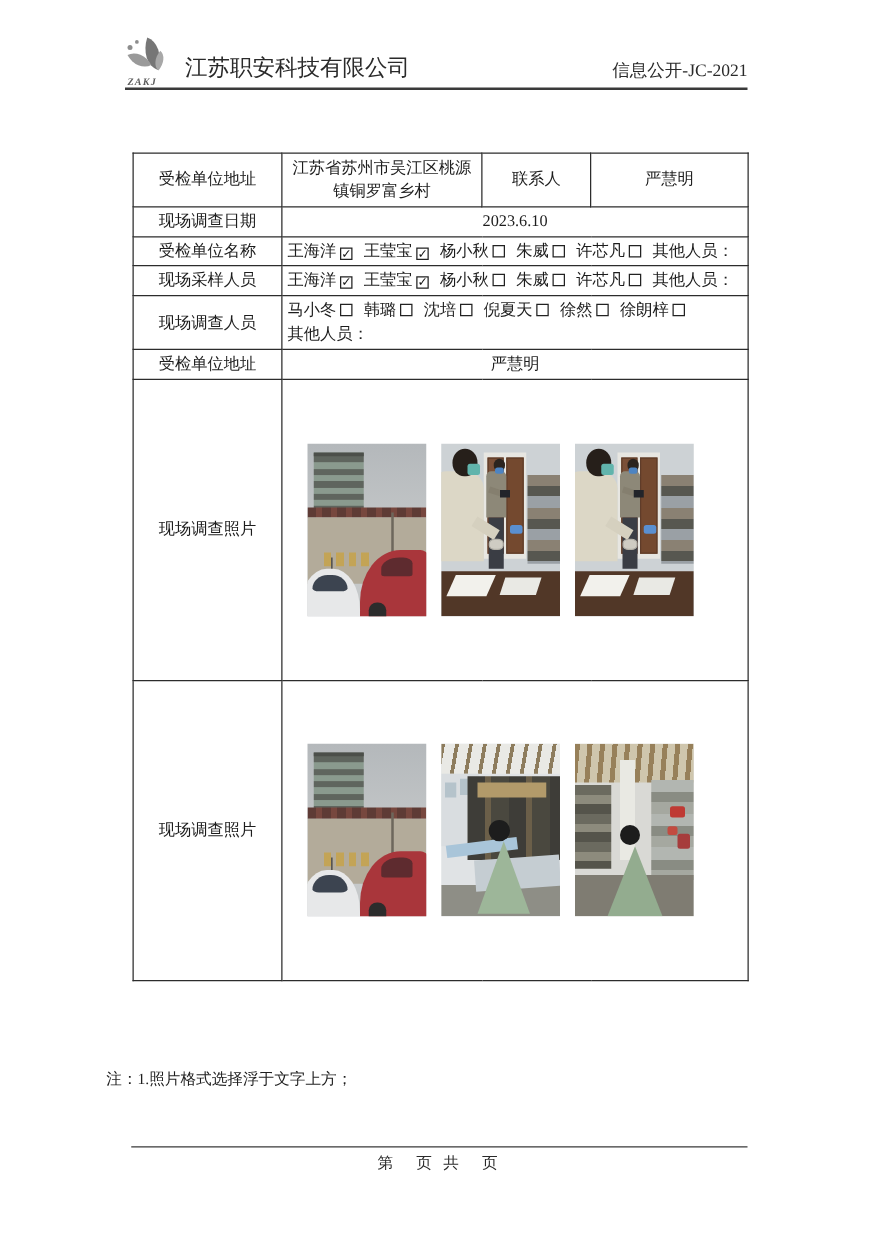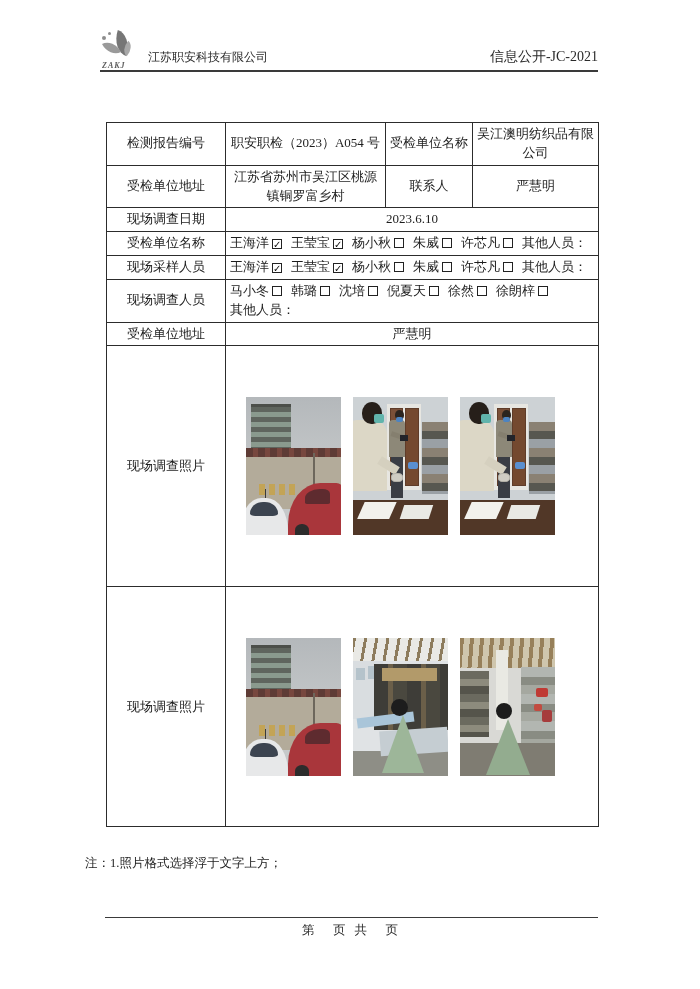--- a/index.html
+++ b/index.html
@@ -23,21 +23,21 @@
   .petal.p2 { left:5px; top:10px; width:13px; height:16px; transform:rotate(-28deg); background:#9a9a9a; }
   .petal.p3 { left:23px; top:12px; width:9px; height:13px; transform:rotate(40deg); background:#a8a8a8; }
   .dot { position:absolute; border-radius:50%; background:#8d8d8d; }
   .dot.d1 { left:2px; top:6px; width:4px; height:4px; }
   .dot.d2 { left:8px; top:2px; width:3px; height:3px; }
   .logo-text {
     position:absolute; left:2px; bottom:0; font-style:italic; font-weight:bold;
     font-size:8px; letter-spacing:1px; color:#5c5c5c;
     font-family:"Liberation Serif",serif;
   }
-  .company { font-size:12px; color:#2a2a2a; padding-bottom:4px; margin-left:4px; }
+  .company { font-size:18px; color:#2a2a2a; padding-bottom:4px; margin-left:4px; }
   .doc-code { margin-left:auto; font-size:14px; color:#2a2a2a; padding-bottom:4px; }
 
   
   .title {
     position:absolute; left:100px; top:90px; width:498px;
     text-align:center; font-size:18px; font-weight:bold; color:#111;
     letter-spacing:1px;
   }
 
   
@@ -175,26 +175,20 @@
 
 
   <table class="form">
     <colgroup>
         <col style="width:119px">
         <col style="width:160px">
         <col style="width:87px">
         <col style="width:126px">
       </colgroup>
     <tbody>
-      <tr style="height:36px">
-        <td class="lbl">检测报告编号</td>
-        <td class="val-c">职安职检（2023）A054 号</td>
-        <td class="lbl">受检单位名称</td>
-        <td class="val-c">吴江澳明纺织品有限公司</td>
-      </tr>
       <tr style="height:42px">
         <td class="lbl">受检单位地址</td>
         <td class="val-c">江苏省苏州市吴江区桃源镇铜罗富乡村</td>
         <td class="lbl">联系人</td>
         <td class="val-c">严慧明</td>
       </tr>
       <tr style="height:20px">
         <td class="lbl">现场调查日期</td>
         <td class="val-c" colspan="3">2023.6.10</td>
       </tr>

